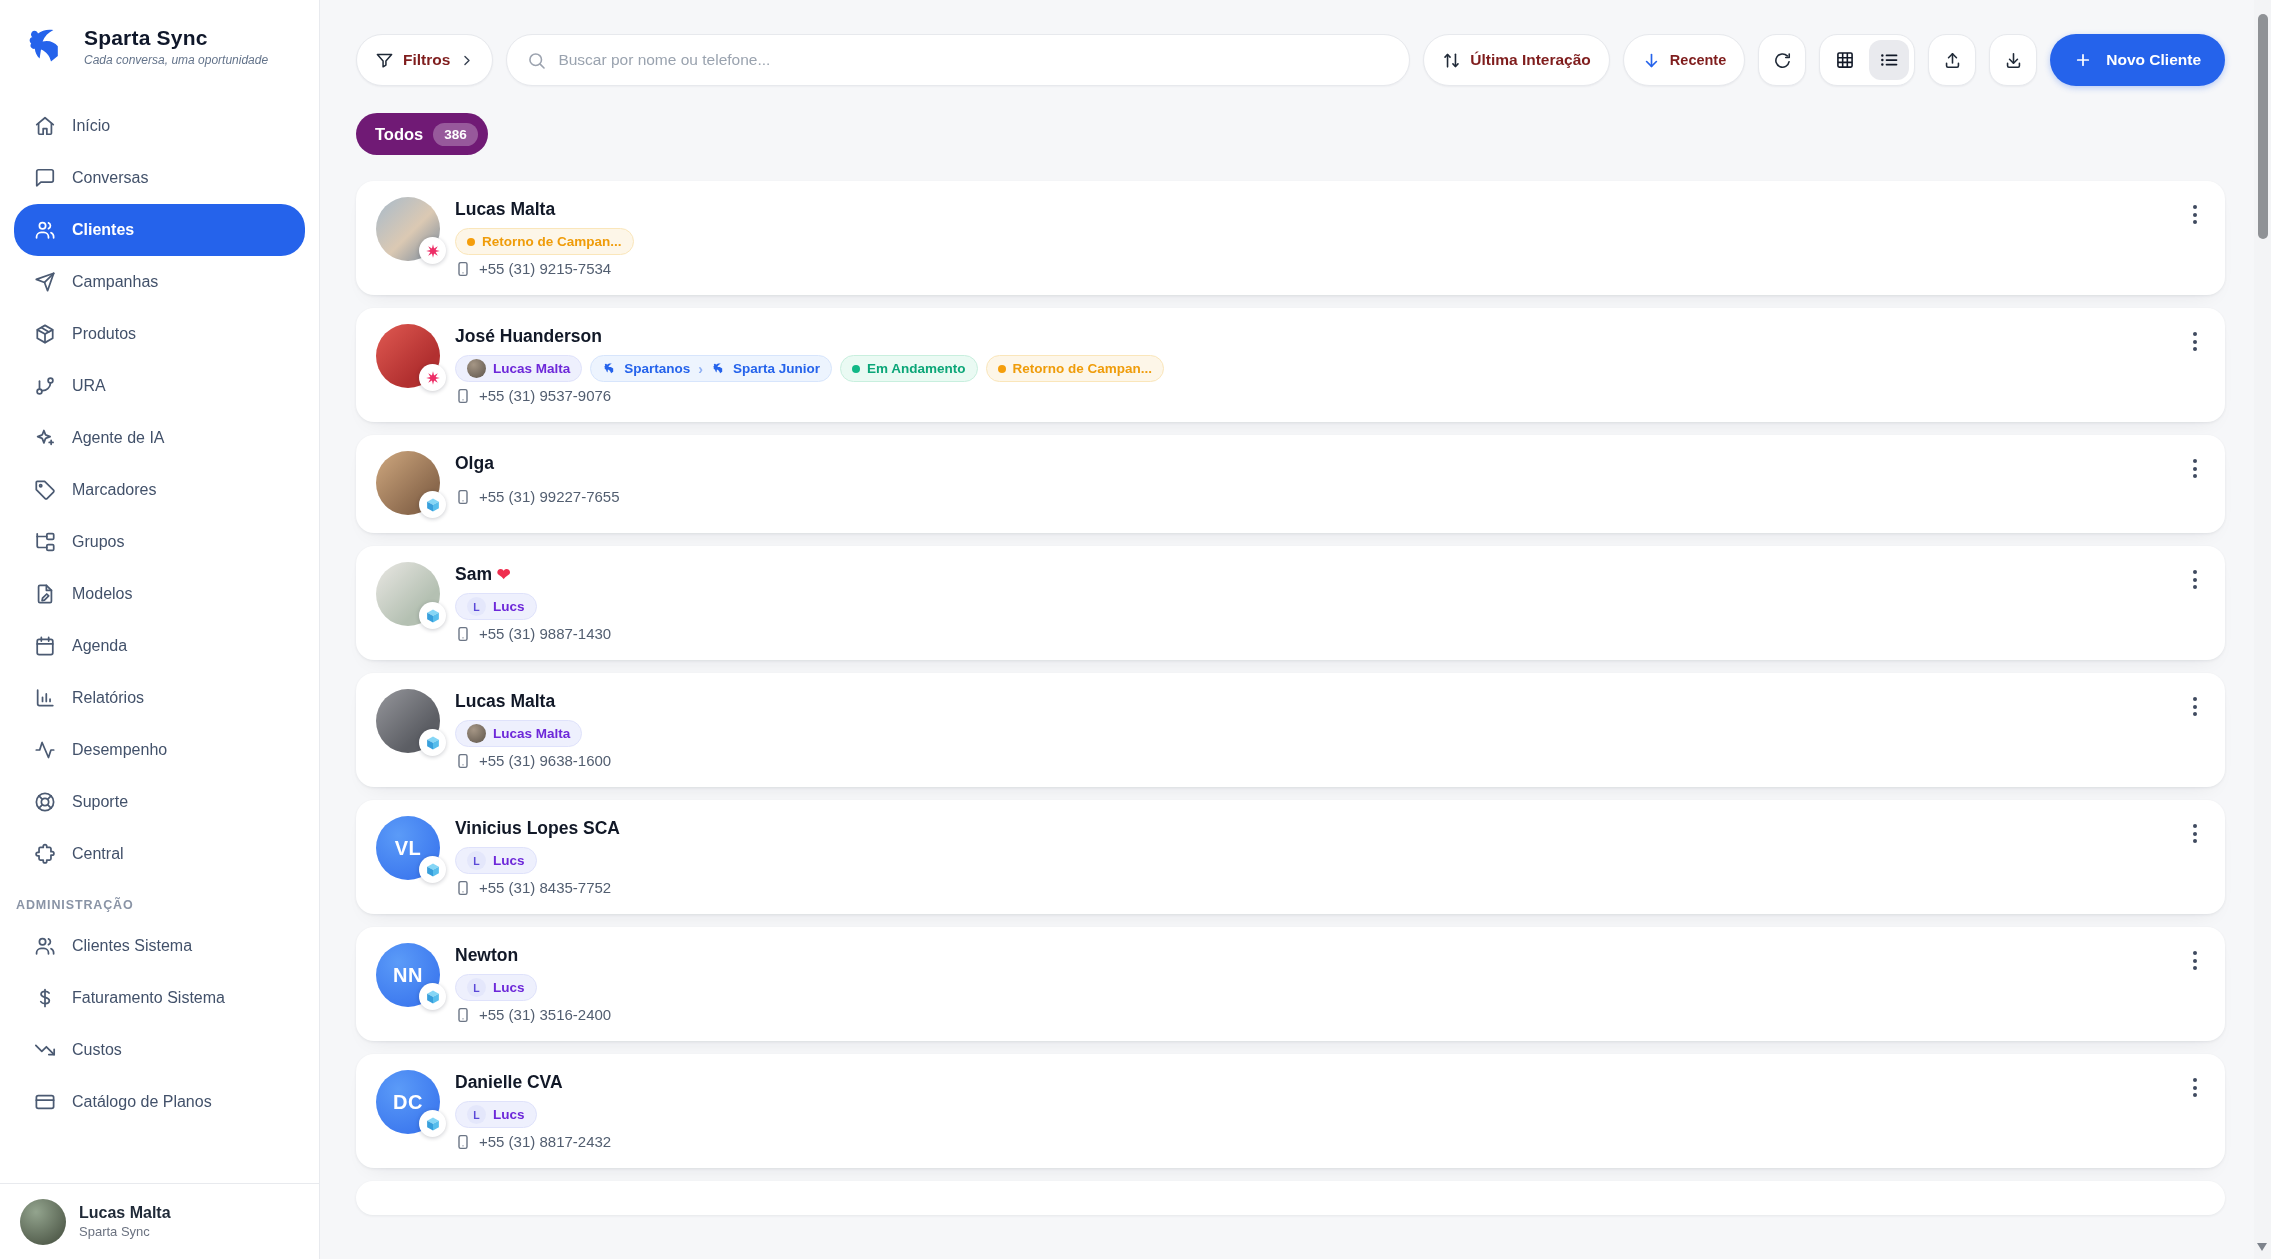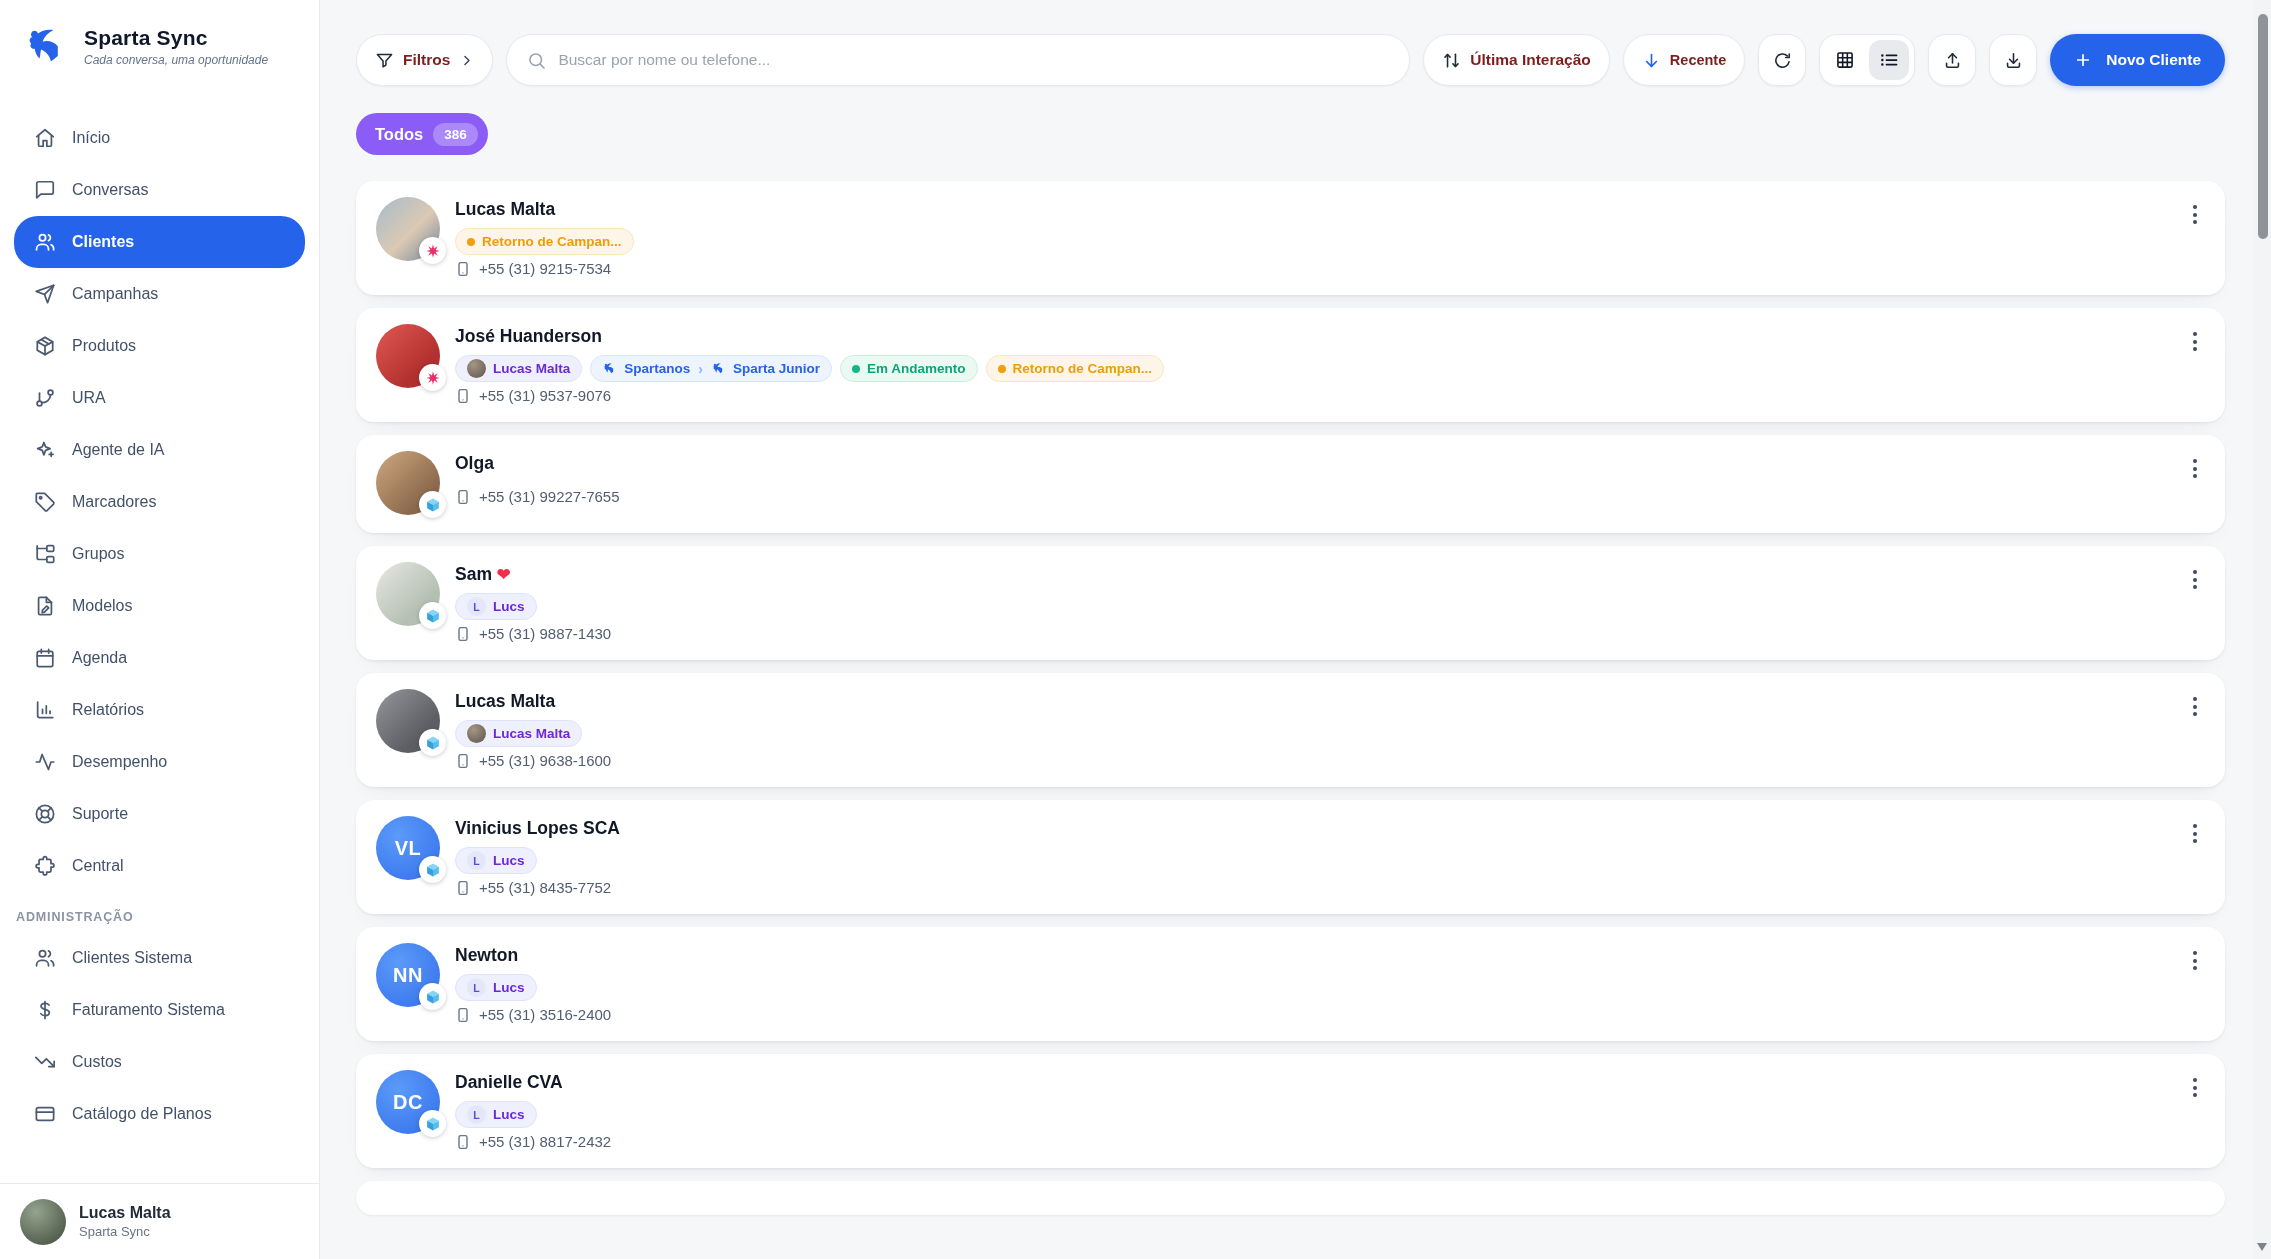--- a/index.html
+++ b/index.html
@@ -1,20 +1,20 @@
 <!DOCTYPE html>
 <html><head>
 <meta charset="utf-8">
 <style>
   * { margin:0; padding:0; box-sizing:border-box; }
   html,body { width:2271px; height:1259px; overflow:hidden; font-family:"Liberation Sans", sans-serif; background:#f6f7f9; }
   .app { display:flex; width:100%; height:100%; position:relative; }
 
   
-  .sidebar { width:320px; min-width:320px; height:100%; background:#ffffff; border-right:1px solid #e8eaee; display:flex; flex-direction:column; position:relative; z-index:2;gap:12px; }
+  .sidebar { width:320px; min-width:320px; height:100%; background:#ffffff; border-right:1px solid #e8eaee; display:flex; flex-direction:column; position:relative; z-index:2; }
   .brand { display:flex; align-items:center; gap:14px; padding:22px 20px 16px 22px; }
   .brand-logo { width:48px; height:48px; display:inline-flex; color:#2563eb; flex:none; }
   .brand-logo svg { width:100%; height:100%; }
   .brand-name { font-size:21px; font-weight:700; color:#0f172a; letter-spacing:.2px; }
   .brand-tagline { font-size:12px; font-style:italic; color:#64748b; margin-top:3px; }
 
   .nav { flex:1; overflow:hidden; padding-top:14px; }
   .nav-item { display:flex; align-items:center; gap:16px; height:52px; padding:0 20px 0 34px; font-size:16px; color:#42516a; cursor:pointer; }
   .nav-item .ic { width:22px; height:22px; color:#4b5a72; flex:none; display:inline-flex; }
   .nav-item.active { background:#2563eb; color:#ffffff; border-radius:24px; margin:0 14px; padding-left:20px; font-weight:600; }
@@ -44,21 +44,21 @@
   .btn-order { font-size:14.5px; font-weight:600; }
   .iconbtn { display:inline-flex; align-items:center; justify-content:center; width:48px; height:52px; background:#fff; border:1px solid #e7e9ed; border-radius:18px; box-shadow:0 1px 2px rgba(16,24,40,.05); cursor:pointer; }
   .segmented { display:inline-flex; align-items:center; gap:4px; background:#fff; border:1px solid #e7e9ed; border-radius:18px; padding:5px; box-shadow:0 1px 2px rgba(16,24,40,.05); height:52px; }
   .seg-opt { width:40px; height:40px; display:inline-flex; align-items:center; justify-content:center; border-radius:12px; cursor:pointer; color:#111827; }
   .seg-opt.selected { background:#e9eaee; }
   .seg-opt .ic { width:20px; height:20px; }
   .btn-primary { display:inline-flex; align-items:center; gap:14px; height:52px; border:0; background:#2563eb; color:#fff; font-size:15.5px; font-weight:600; border-radius:999px; padding:0 24px; cursor:pointer; box-shadow:0 2px 6px rgba(37,99,235,.3); white-space:nowrap; font-family:inherit; }
   .btn-primary .ic { width:18px; height:18px; color:#fff; }
 
   .chiprow { margin-top:27px; }
-  .chip { display:inline-flex; align-items:center; gap:10px; height:42px; background:#8b5cf6; color:#fff; border:0; border-radius:999px; padding:0 10px 0 19px; font-size:16.5px; font-weight:600; cursor:pointer; font-family:inherit; }
+  .chip { display:inline-flex; align-items:center; gap:10px; height:42px; background:#701a75; color:#fff; border:0; border-radius:999px; padding:0 10px 0 19px; font-size:16.5px; font-weight:600; cursor:pointer; font-family:inherit; }
   .chip-count { background:rgba(255,255,255,.28); border-radius:999px; font-size:13.5px; font-weight:700; padding:4px 11px; }
 
   
   .cards { margin-top:26px; }
   .card { position:relative; background:#fff; border-radius:18px; box-shadow:0 1px 3px rgba(16,24,40,.07), 0 10px 22px -14px rgba(16,24,40,.12); padding:16px 22px 18px 20px; margin-bottom:13px; display:flex; gap:15px; cursor:pointer; }
   .card-avatar-wrap { position:relative; width:64px; height:64px; flex:none; }
   .card-avatar { width:64px; height:64px; border-radius:50%; display:flex; align-items:center; justify-content:center; color:#fff; font-size:20px; font-weight:600; letter-spacing:.5px; }
   .av-init { background:radial-gradient(circle at 35% 30%, #5b9bf8, #3b77ee 80%); }
   .ph0 { background:linear-gradient(135deg,#a7bacb,#dbc9b3 55%,#72859a); }
   .ph1 { background:linear-gradient(135deg,#e05a52,#b23030 70%); }

